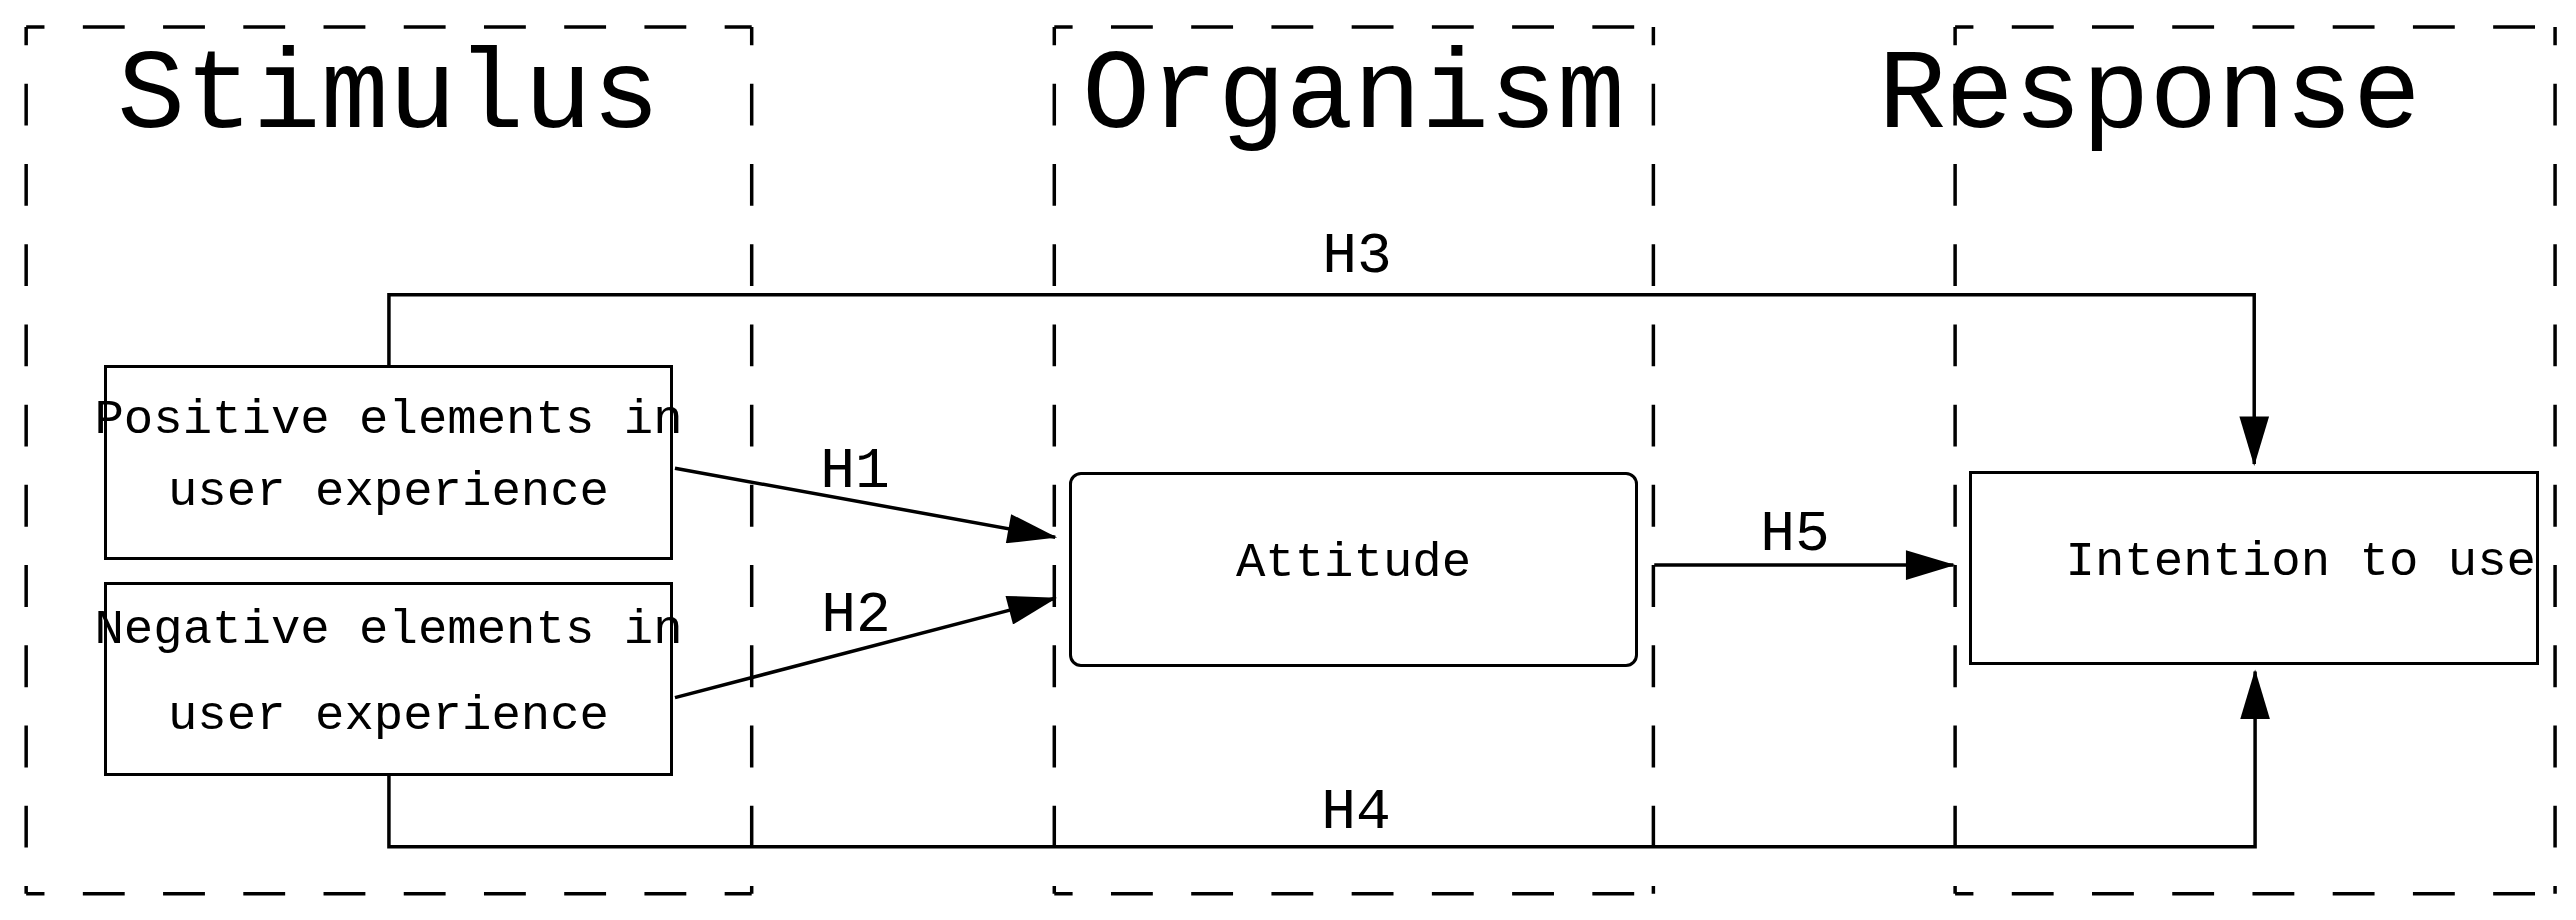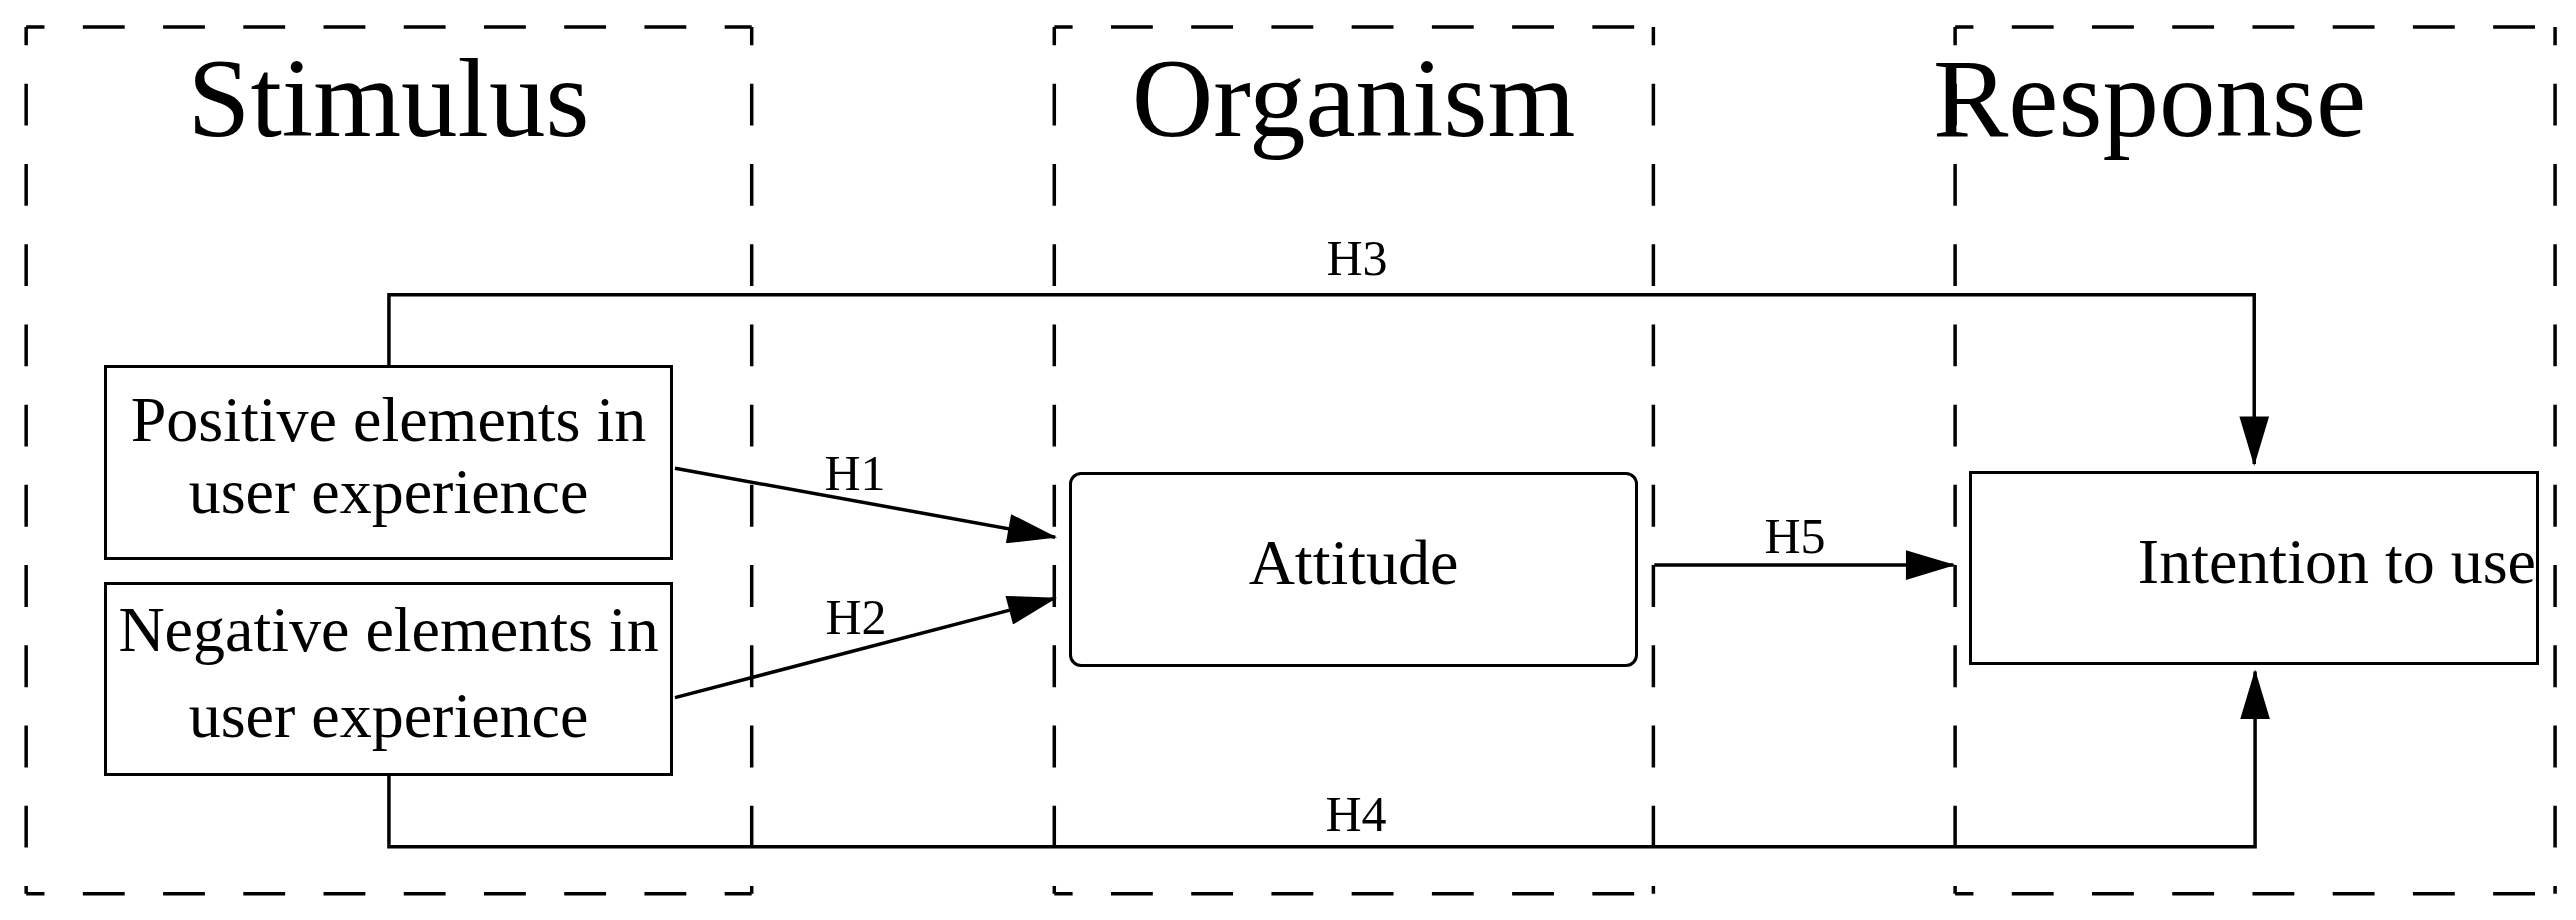--- a/index.html
+++ b/index.html
@@ -5,21 +5,21 @@
   html, body {
     margin: 0;
     padding: 0;
     background: #ffffff;
   }
   #canvas {
     position: relative;
     width: 2576px;
     height: 920px;
     background: #ffffff;
-    font-family: Liberation Serif, serif;
+    font-family: Liberation Mono, monospace;
     color: #000000;
     overflow: hidden;
   }
   #geometry {
     position: absolute;
     left: 0;
     top: 0;
   }
   .dashed-region {
     fill: none;
@@ -47,36 +47,36 @@
   .node {
     position: absolute;
     box-sizing: border-box;
     border: 3.5px solid #000000;
     background: #ffffff;
     display: flex;
     flex-direction: column;
     align-items: center;
     justify-content: center;
     text-align: center;
-    font-size: 64px;
+    font-size: 49px;
     line-height: 72px;
     padding-bottom: 12.2px;
     white-space: nowrap;
   }
   #node-positive { left: 104px; top: 365px; width: 569px; height: 195px; }
   #node-negative { left: 104px; top: 582px; width: 569px; height: 194px; gap: 14px; }
   #node-attitude { left: 1069px; top: 472px; width: 569px; height: 195px; border-radius: 12px; }
   #node-intention { left: 1969px; top: 471px; width: 570px; height: 194px; align-items: flex-end; }
   #title-stimulus { left: 127px; width: 523px; }
   #title-organism { left: 1092px; width: 523px; }
   #title-response { left: 1888px; width: 523px; }
   .hypothesis-label {
     position: absolute;
     transform: translate(-50%, -55%);
-    font-size: 50px;
+    font-size: 58px;
     line-height: 1;
     white-space: nowrap;
   }
   #hlabel-h1 { left: 855px; top: 475px; }
   #hlabel-h2 { left: 856px; top: 619px; }
   #hlabel-h3 { left: 1357px; top: 260px; }
   #hlabel-h4 { left: 1356px; top: 816px; }
   #hlabel-h5 { left: 1795px; top: 538px; }
 </style>
 </head>

